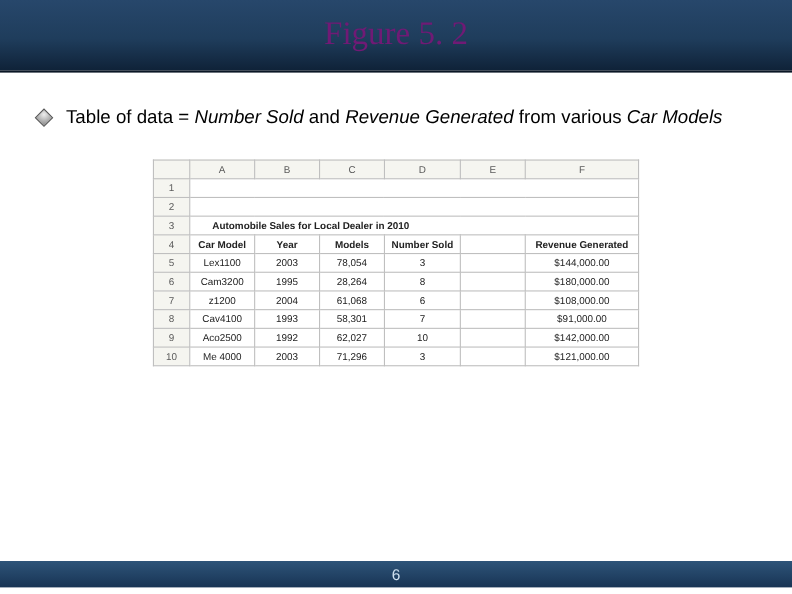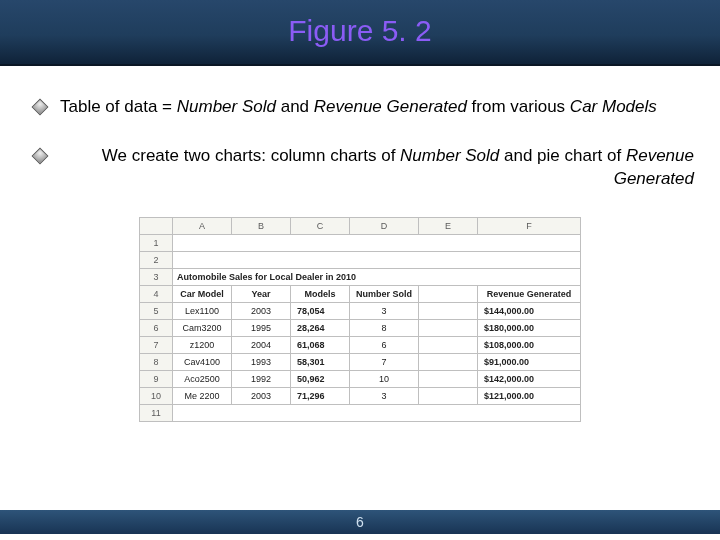--- a/index.html
+++ b/index.html
@@ -9,42 +9,42 @@
     background: linear-gradient(#27476b 0%, #1f3d5c 55%, #0f2238 100%);
     border-bottom: 2px solid #0a1625;
     display: flex; align-items: center; justify-content: center;
     position: relative; z-index: 2;
   }
   .title-wrap {
     position: absolute; top: 14px; left: 0; right: 0;
     display: flex; justify-content: center;
     z-index: 3;
   }
-  .title { font-size: 30px; color: #8b5cf6; }
+  .title { font-size: 30px; color: #701a75; font-family: Liberation Serif, serif; }
   .bullets { margin: 30px 26px 0 34px; font-size: 17px; color: #000; line-height: 1.35; }
-  .bullet-row { display: flex; margin-bottom: 26px; text-align: right; }
+  .bullet-row { display: flex; margin-bottom: 26px; }
   .diamond {
     width: 10px; height: 10px; transform: rotate(45deg);
     background: radial-gradient(circle at 30% 30%, #eee, #888);
     border: 1px solid #555;
     margin: 5px 14px 0 0; flex: 0 0 auto;
   }
   .bullet-text i { font-style: italic; }
   .ss-wrap { display: flex; justify-content: center; margin-top: 22px; }
   .ss { border-collapse: collapse; font-size: 9px; background: #fff; }
   .ss td, .ss th {
     border: 1px solid #bfbfbf; padding: 2px 6px; text-align: center;
     font-family: Arial, sans-serif; color: #222; height: 12px; white-space: nowrap;
   }
   .ss .col-head { background: #f5f5f0; font-weight: normal; color: #5b5b5b; min-width: 46px; }
   .ss .row-head { background: #f5f5f0; font-weight: normal; color: #5b5b5b; width: 20px; }
   .ss .corner { background: #f5f5f0; width: 12px; }
-  .ss .tbl-title { font-weight: bold; text-align: left; padding-left: 4px; font-size: 9px; }
+  .ss .tbl-title { font-weight: bold; text-align: left; padding-left: 20px; font-size: 9px; }
   .ss .tbl-head { font-weight: bold; }
-  .ss .right { text-align: left; font-weight: bold; }
+  .ss .right { text-align: center; }
   .footer {
     position: absolute; left: 0; right: 0; bottom: 6px; height: 24px;
     background: linear-gradient(#2e5479, #183454);
     display: flex; align-items: center; justify-content: center;
     color: #cfe0ef; font-size: 14px;
   }
 </style>
 </head>
 <body>
 
@@ -52,26 +52,20 @@
   <div class="title-wrap">
     <div class="title">Figure 5. 2</div>
   </div>
   <div class="title-bar"></div>
 
   <div class="bullets">
     <div class="bullet-row">
       <div class="diamond"></div>
       <div class="bullet-text">
         <span>Table of data = </span><i>Number Sold</i><span> and </span><i>Revenue Generated</i><span> from various </span><i>Car Models</i>
-      </div>
-    </div>
-    <div class="bullet-row">
-      <div class="diamond"></div>
-      <div class="bullet-text">
-        <span>We create two charts: column charts of </span><i>Number Sold</i><span> and pie chart of </span><i>Revenue Generated</i>
       </div>
     </div>
   </div>
 
   <div class="ss-wrap">
     <table class="ss">
       <tbody>
           <tr>
         <td class="corner"></td>
         <td class="col-head">A</td>
@@ -135,38 +129,34 @@
         <td>1993</td>
         <td class="right">58,301</td>
         <td>7</td>
         <td></td>
         <td class="right">$91,000.00</td>
       </tr>
       <tr>
         <td class="row-head">9</td>
         <td>Aco2500</td>
         <td>1992</td>
-        <td class="right">50,962</td>
+        <td class="right">62,027</td>
         <td>10</td>
         <td></td>
         <td class="right">$142,000.00</td>
       </tr>
       <tr>
         <td class="row-head">10</td>
-        <td>Me 2200</td>
+        <td>Me 4000</td>
         <td>2003</td>
         <td class="right">71,296</td>
         <td>3</td>
         <td></td>
         <td class="right">$121,000.00</td>
       </tr>
-      <tr>
-            <td class="row-head">11</td>
-            <td colspan="6"></td>
-          </tr>
     </tbody>
       </table>
   </div>
 
   <div class="footer">
     <span>6</span>
   </div>
 </div>
 
 </body></html>

